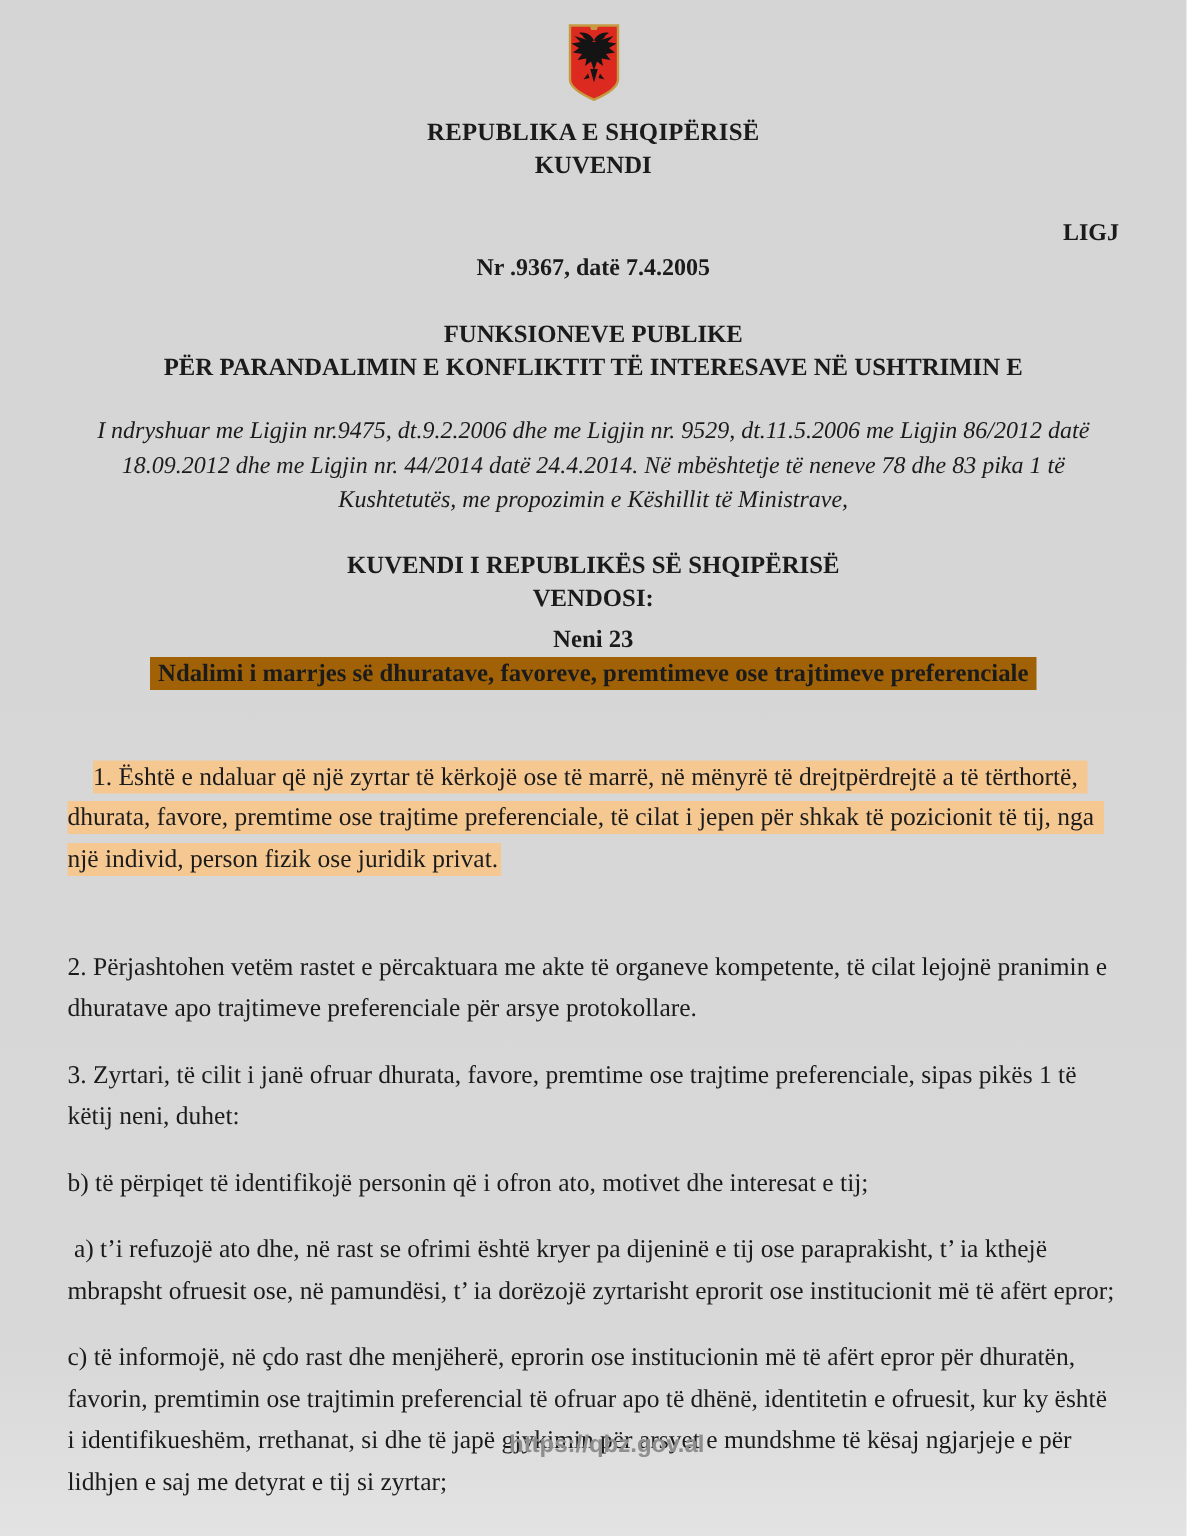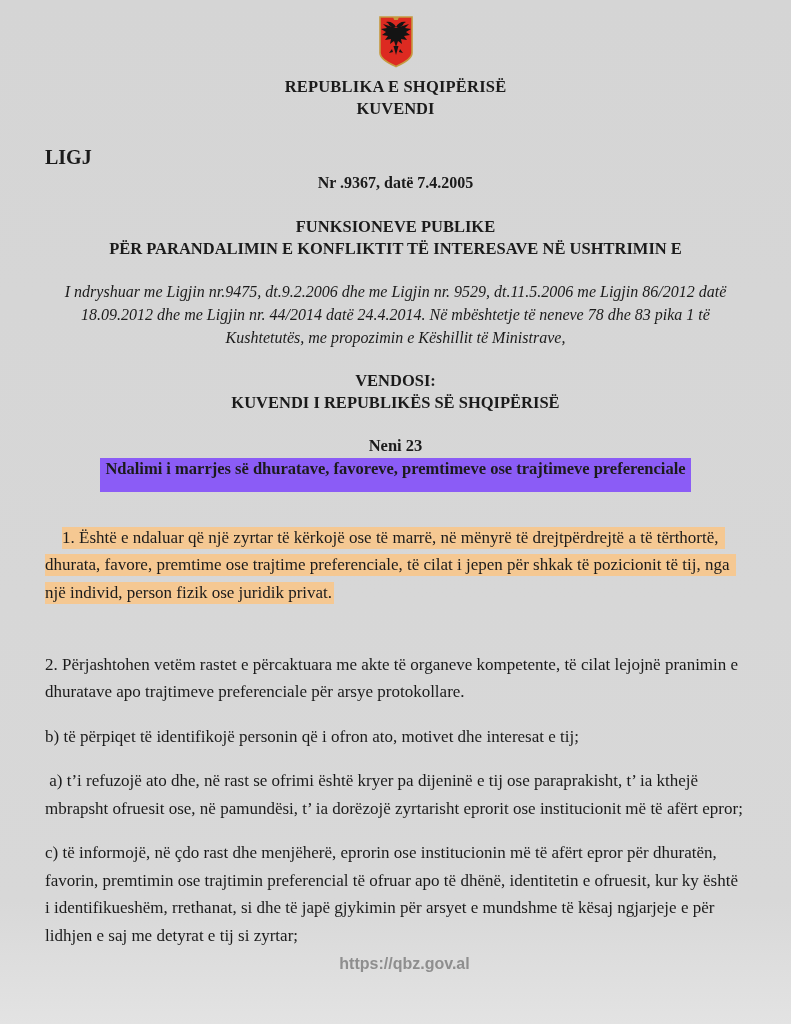--- a/index.html
+++ b/index.html
@@ -23,23 +23,23 @@
     font-size: 16.5px;
     margin-top: 4px;
     letter-spacing: .2px;
   }
   .header-assembly {
     font-weight: bold;
     font-size: 16.5px;
     margin-top: 2px;
   }
   .law-type {
-    text-align: left;
+    text-align: right;
     font-weight: bold;
-    font-size: 20px;
+    font-size: 16px;
     margin-top: 27px;
   }
   .law-number {
     text-align: center;
     font-weight: bold;
     font-size: 16px;
     margin-top: 5px;
   }
   .law-title {
     text-align: center;
@@ -61,31 +61,31 @@
     text-align: center;
     font-weight: bold;
     font-size: 16.5px;
     margin-top: 21px;
     line-height: 1.3;
   }
   .article-number {
     text-align: center;
     font-weight: bold;
     font-size: 16.5px;
-    margin-top: 23px;
+    margin-top: 7px;
   }
   .article-heading {
     text-align: center;
     font-weight: bold;
     font-size: 16.5px;
     margin-top: 3px;
   }
   .article-heading .hl-head {
-    background: #8b5cf6;
-    padding: 1px 5px 14px 5px;
+    background: #a16207;
+    padding: 1px 5px 2px 5px;
   }
   .para {
     font-size: 17px;
     line-height: 1.62;
     margin-top: 17px;
     white-space: pre-wrap;
   }
   .para.highlighted span {
     background: #f5c892;
     box-decoration-break: clone;
@@ -134,36 +134,37 @@
   <div class="law-number">Nr .9367, datë 7.4.2005</div>
 
   <div class="law-title">
     <div>FUNKSIONEVE PUBLIKE</div>
     <div>PËR PARANDALIMIN E KONFLIKTIT TË INTERESAVE NË USHTRIMIN E</div>
   </div>
 
   <div class="amendments">I ndryshuar me Ligjin nr.9475, dt.9.2.2006 dhe me Ligjin nr. 9529, dt.11.5.2006 me Ligjin 86/2012 datë 18.09.2012 dhe me Ligjin nr. 44/2014 datë 24.4.2014. Në mbështetje të neneve 78 dhe 83 pika 1 të Kushtetutës, me propozimin e Këshillit të Ministrave,</div>
 
   <div class="enacting">
+    <div>KUVENDI I REPUBLIKËS SË SHQIPËRISË</div>
     <div>VENDOSI:</div>
-    <div>KUVENDI I REPUBLIKËS SË SHQIPËRISË</div>
   </div>
 
   <div class="article-number">Neni 23</div>
 
   <div class="article-heading">
     <span class="hl-head">Ndalimi i marrjes së dhuratave, favoreve, premtimeve ose trajtimeve preferenciale</span>
   </div>
 
   <div class="para highlighted">
     <span>1. Është e ndaluar që një zyrtar të kërkojë ose të marrë, në mënyrë të drejtpërdrejtë a të tërthortë, dhurata, favore, premtime ose trajtime preferenciale, të cilat i jepen për shkak të pozicionit të tij, nga një individ, person fizik ose juridik privat.</span>
   </div>
 
   <div class="para">2. Përjashtohen vetëm rastet e përcaktuara me akte të organeve kompetente, të cilat lejojnë pranimin e dhuratave apo trajtimeve preferenciale për arsye protokollare.</div>
 
+  <div class="para">3. Zyrtari, të cilit i janë ofruar dhurata, favore, premtime ose trajtime preferenciale, sipas pikës 1 të këtij neni, duhet:</div>
 
   <div class="para">b) të përpiqet të identifikojë personin që i ofron ato, motivet dhe interesat e tij;</div>
 
   <div class="para"> a) t’i refuzojë ato dhe, në rast se ofrimi është kryer pa dijeninë e tij ose paraprakisht, t’ ia kthejë mbrapsht ofruesit ose, në pamundësi, t’ ia dorëzojë zyrtarisht eprorit ose institucionit më të afërt epror;</div>
 
   <div class="para">c) të informojë, në çdo rast dhe menjëherë, eprorin ose institucionin më të afërt epror për dhuratën, favorin, premtimin ose trajtimin preferencial të ofruar apo të dhënë, identitetin e ofruesit, kur ky është i identifikueshëm, rrethanat, si dhe të japë gjykimin për arsyet e mundshme të kësaj ngjarjeje e për lidhjen e saj me detyrat e tij si zyrtar;</div>
 
 </div>
 
 <div class="footer-url">https://qbz.gov.al</div>

